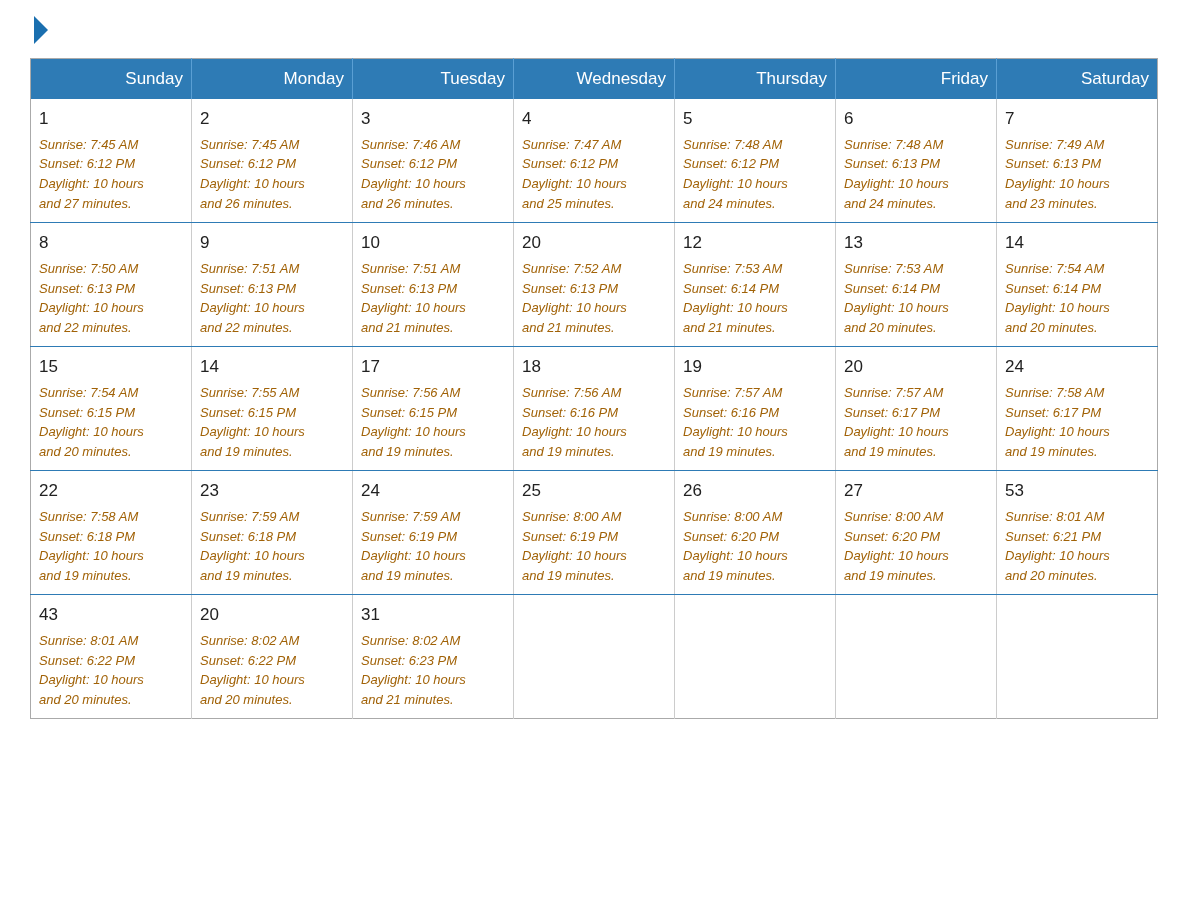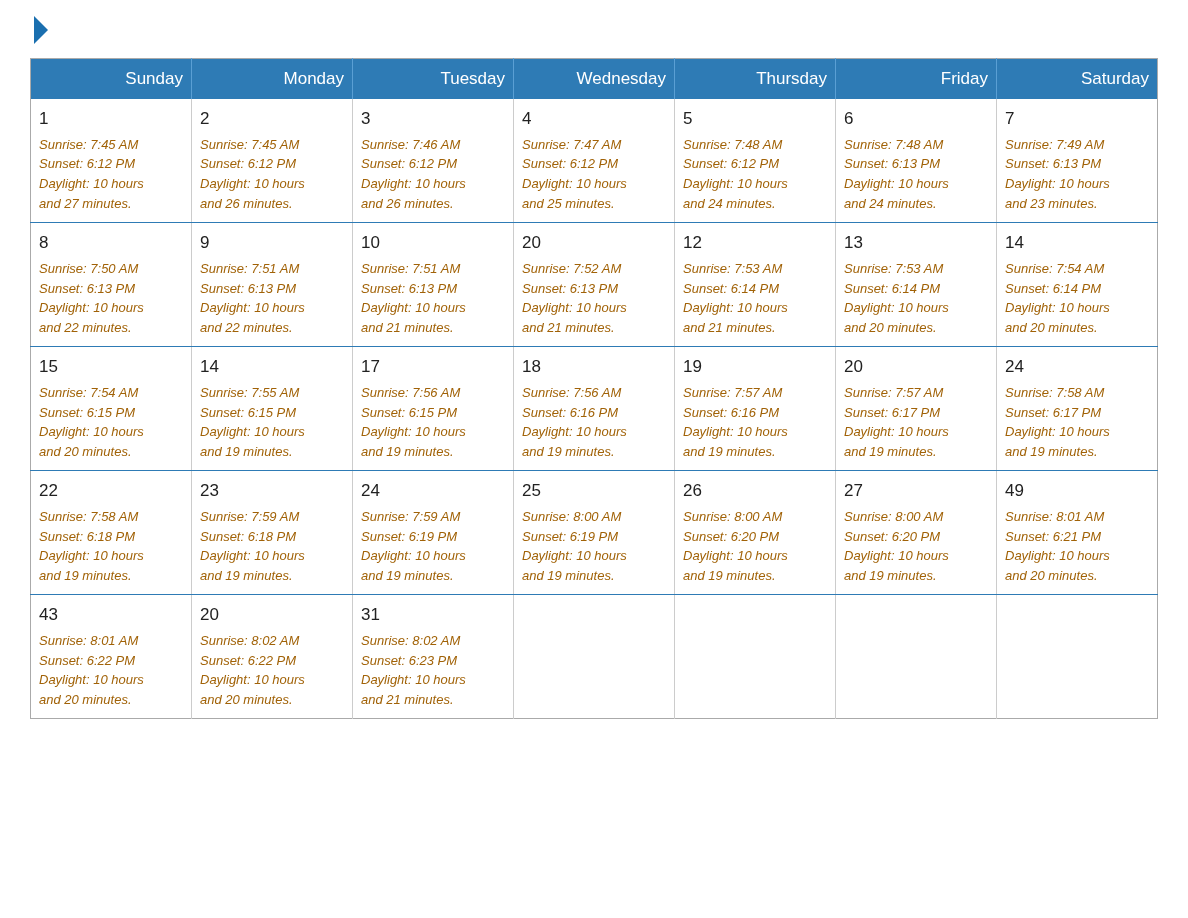--- a/index.html
+++ b/index.html
@@ -167,21 +167,21 @@
         <td><span class="day-number">20</span><span class="day-info">Sunrise: 7:57 AM<br>Sunset: 6:17 PM<br>Daylight: 10 hours<br>and 19 minutes.</span></td>
         <td><span class="day-number">24</span><span class="day-info">Sunrise: 7:58 AM<br>Sunset: 6:17 PM<br>Daylight: 10 hours<br>and 19 minutes.</span></td>
       </tr>
       <tr>
         <td><span class="day-number">22</span><span class="day-info">Sunrise: 7:58 AM<br>Sunset: 6:18 PM<br>Daylight: 10 hours<br>and 19 minutes.</span></td>
         <td><span class="day-number">23</span><span class="day-info">Sunrise: 7:59 AM<br>Sunset: 6:18 PM<br>Daylight: 10 hours<br>and 19 minutes.</span></td>
         <td><span class="day-number">24</span><span class="day-info">Sunrise: 7:59 AM<br>Sunset: 6:19 PM<br>Daylight: 10 hours<br>and 19 minutes.</span></td>
         <td><span class="day-number">25</span><span class="day-info">Sunrise: 8:00 AM<br>Sunset: 6:19 PM<br>Daylight: 10 hours<br>and 19 minutes.</span></td>
         <td><span class="day-number">26</span><span class="day-info">Sunrise: 8:00 AM<br>Sunset: 6:20 PM<br>Daylight: 10 hours<br>and 19 minutes.</span></td>
         <td><span class="day-number">27</span><span class="day-info">Sunrise: 8:00 AM<br>Sunset: 6:20 PM<br>Daylight: 10 hours<br>and 19 minutes.</span></td>
-        <td><span class="day-number">49</span><span class="day-info">Sunrise: 8:01 AM<br>Sunset: 6:21 PM<br>Daylight: 10 hours<br>and 20 minutes.</span></td>
+        <td><span class="day-number">53</span><span class="day-info">Sunrise: 8:01 AM<br>Sunset: 6:21 PM<br>Daylight: 10 hours<br>and 20 minutes.</span></td>
       </tr>
       <tr>
         <td><span class="day-number">43</span><span class="day-info">Sunrise: 8:01 AM<br>Sunset: 6:22 PM<br>Daylight: 10 hours<br>and 20 minutes.</span></td>
         <td><span class="day-number">20</span><span class="day-info">Sunrise: 8:02 AM<br>Sunset: 6:22 PM<br>Daylight: 10 hours<br>and 20 minutes.</span></td>
         <td><span class="day-number">31</span><span class="day-info">Sunrise: 8:02 AM<br>Sunset: 6:23 PM<br>Daylight: 10 hours<br>and 21 minutes.</span></td>
         <td class="empty-cell"></td>
         <td class="empty-cell"></td>
         <td class="empty-cell"></td>
         <td class="empty-cell"></td>
       </tr>

